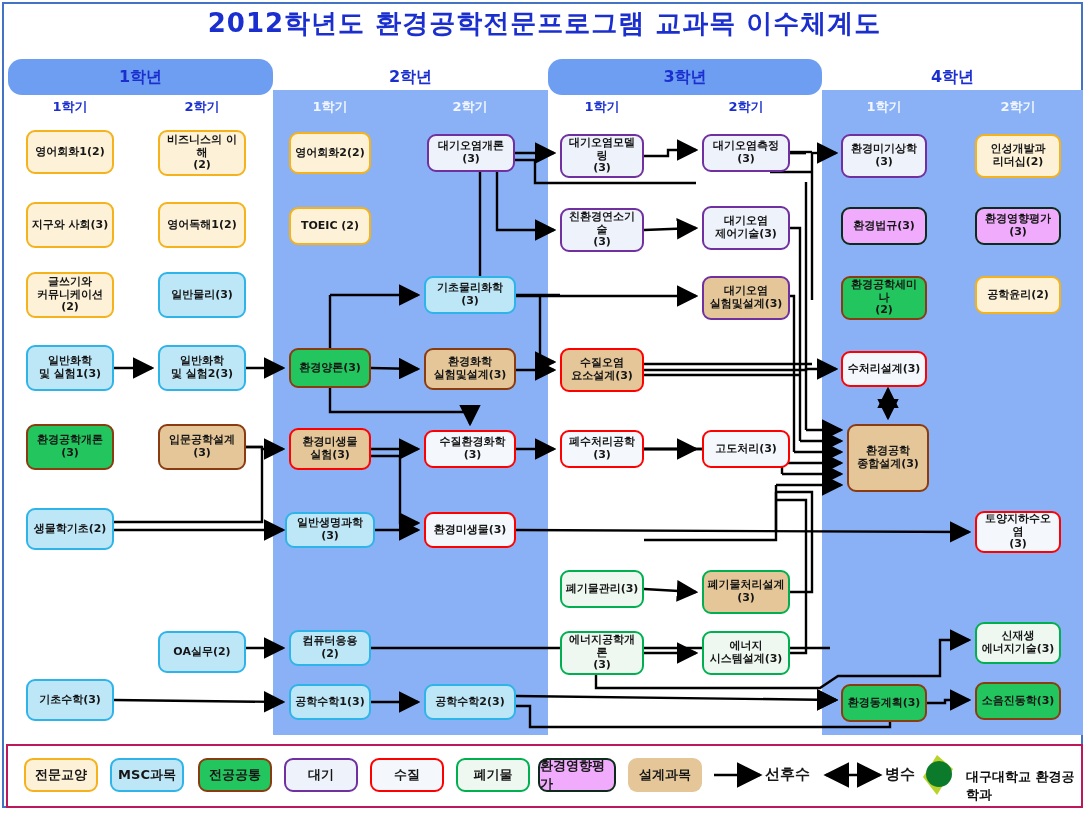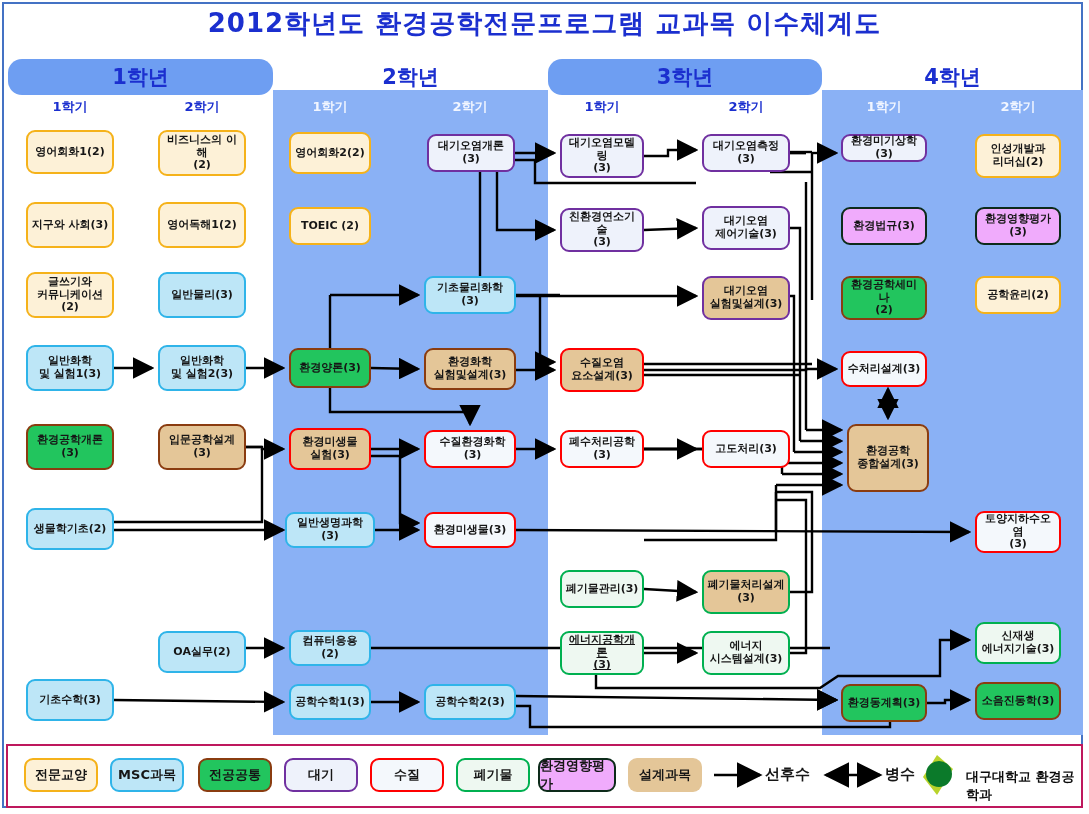--- a/index.html
+++ b/index.html
@@ -6,21 +6,21 @@
   body{font-family:"DejaVu Sans","Liberation Sans",sans-serif;}
   #root{position:relative;width:1089px;height:814px;background:#fff;overflow:hidden;}
   .outer-frame{position:absolute;left:2px;top:2px;width:1081px;height:806px;border:2px solid #4472c4;box-sizing:border-box;}
   #title{position:absolute;left:0;top:6px;width:1089px;text-align:center;
     font-size:26px;font-weight:bold;color:#1b2fcf;letter-spacing:1px;
     font-family:"DejaVu Sans","Liberation Sans",sans-serif;}
   
   .band{position:absolute;top:90px;height:645px;background:#8ab1f5;}
   .yearhdr{position:absolute;top:59px;height:36px;border-radius:14px;
     display:flex;align-items:center;justify-content:center;
-    font-size:21px;font-weight:bold;color:#1b2fcf;box-sizing:border-box;}
+    font-size:16px;font-weight:bold;color:#1b2fcf;box-sizing:border-box;}
   .yearhdr.filled{background:#6e9ef2;}
   .semhdr{position:absolute;top:98px;font-size:13px;font-weight:bold;color:#1b2fcf;
     text-align:center;width:110px;}
   .semhdr.onblue{color:#f2f6ff;}
   
   .box{position:absolute;box-sizing:border-box;border-radius:9px;
     display:flex;align-items:center;justify-content:center;text-align:center;
     font-size:11px;font-weight:bold;color:#161616;line-height:1.15;
     padding:2px 3px;}
   
@@ -298,21 +298,21 @@
         <span style="white-space: pre-line;">수질오염
 요소설계(3)</span>
       </div>
       <div class="box c-water" style="left: 560px; top: 430px; width: 84px; height: 38px;">
         <span style="white-space: pre-line;">폐수처리공학(3)</span>
       </div>
       <div class="box c-waste" style="left: 560px; top: 570px; width: 84px; height: 38px;">
         <span style="white-space: pre-line;">폐기물관리(3)</span>
       </div>
       <div class="box c-waste" style="left: 560px; top: 631px; width: 84px; height: 44px;">
-        <span style="white-space: pre-line; text-decoration: underline;">에너지공학개론
+        <span style="white-space: pre-line;">에너지공학개론
 (3)</span>
       </div>
       <div class="box c-air" style="left: 702px; top: 134px; width: 88px; height: 38px;">
         <span style="white-space: pre-line;">대기오염측정(3)</span>
       </div>
       <div class="box c-air" style="left: 702px; top: 206px; width: 88px; height: 44px;">
         <span style="white-space: pre-line;">대기오염
 제어기술(3)</span>
       </div>
       <div class="box c-air fill-design" style="left: 702px; top: 276px; width: 88px; height: 44px;">
@@ -323,21 +323,21 @@
         <span style="white-space: pre-line;">고도처리(3)</span>
       </div>
       <div class="box c-waste fill-design" style="left: 702px; top: 570px; width: 88px; height: 44px;">
         <span style="white-space: pre-line;">폐기물처리설계
 (3)</span>
       </div>
       <div class="box c-waste" style="left: 702px; top: 631px; width: 88px; height: 44px;">
         <span style="white-space: pre-line;">에너지
 시스템설계(3)</span>
       </div>
-      <div class="box c-air" style="left: 841px; top: 134px; width: 86px; height: 28px;">
+      <div class="box c-air" style="left: 841px; top: 134px; width: 86px; height: 44px;">
         <span style="white-space: pre-line;">환경미기상학(3)</span>
       </div>
       <div class="box c-eia" style="left: 841px; top: 207px; width: 86px; height: 38px;">
         <span style="white-space: pre-line;">환경법규(3)</span>
       </div>
       <div class="box c-common" style="left: 841px; top: 276px; width: 86px; height: 44px;">
         <span style="white-space: pre-line;">환경공학세미나
 (2)</span>
       </div>
       <div class="box c-water" style="left: 841px; top: 351px; width: 86px; height: 36px;">

